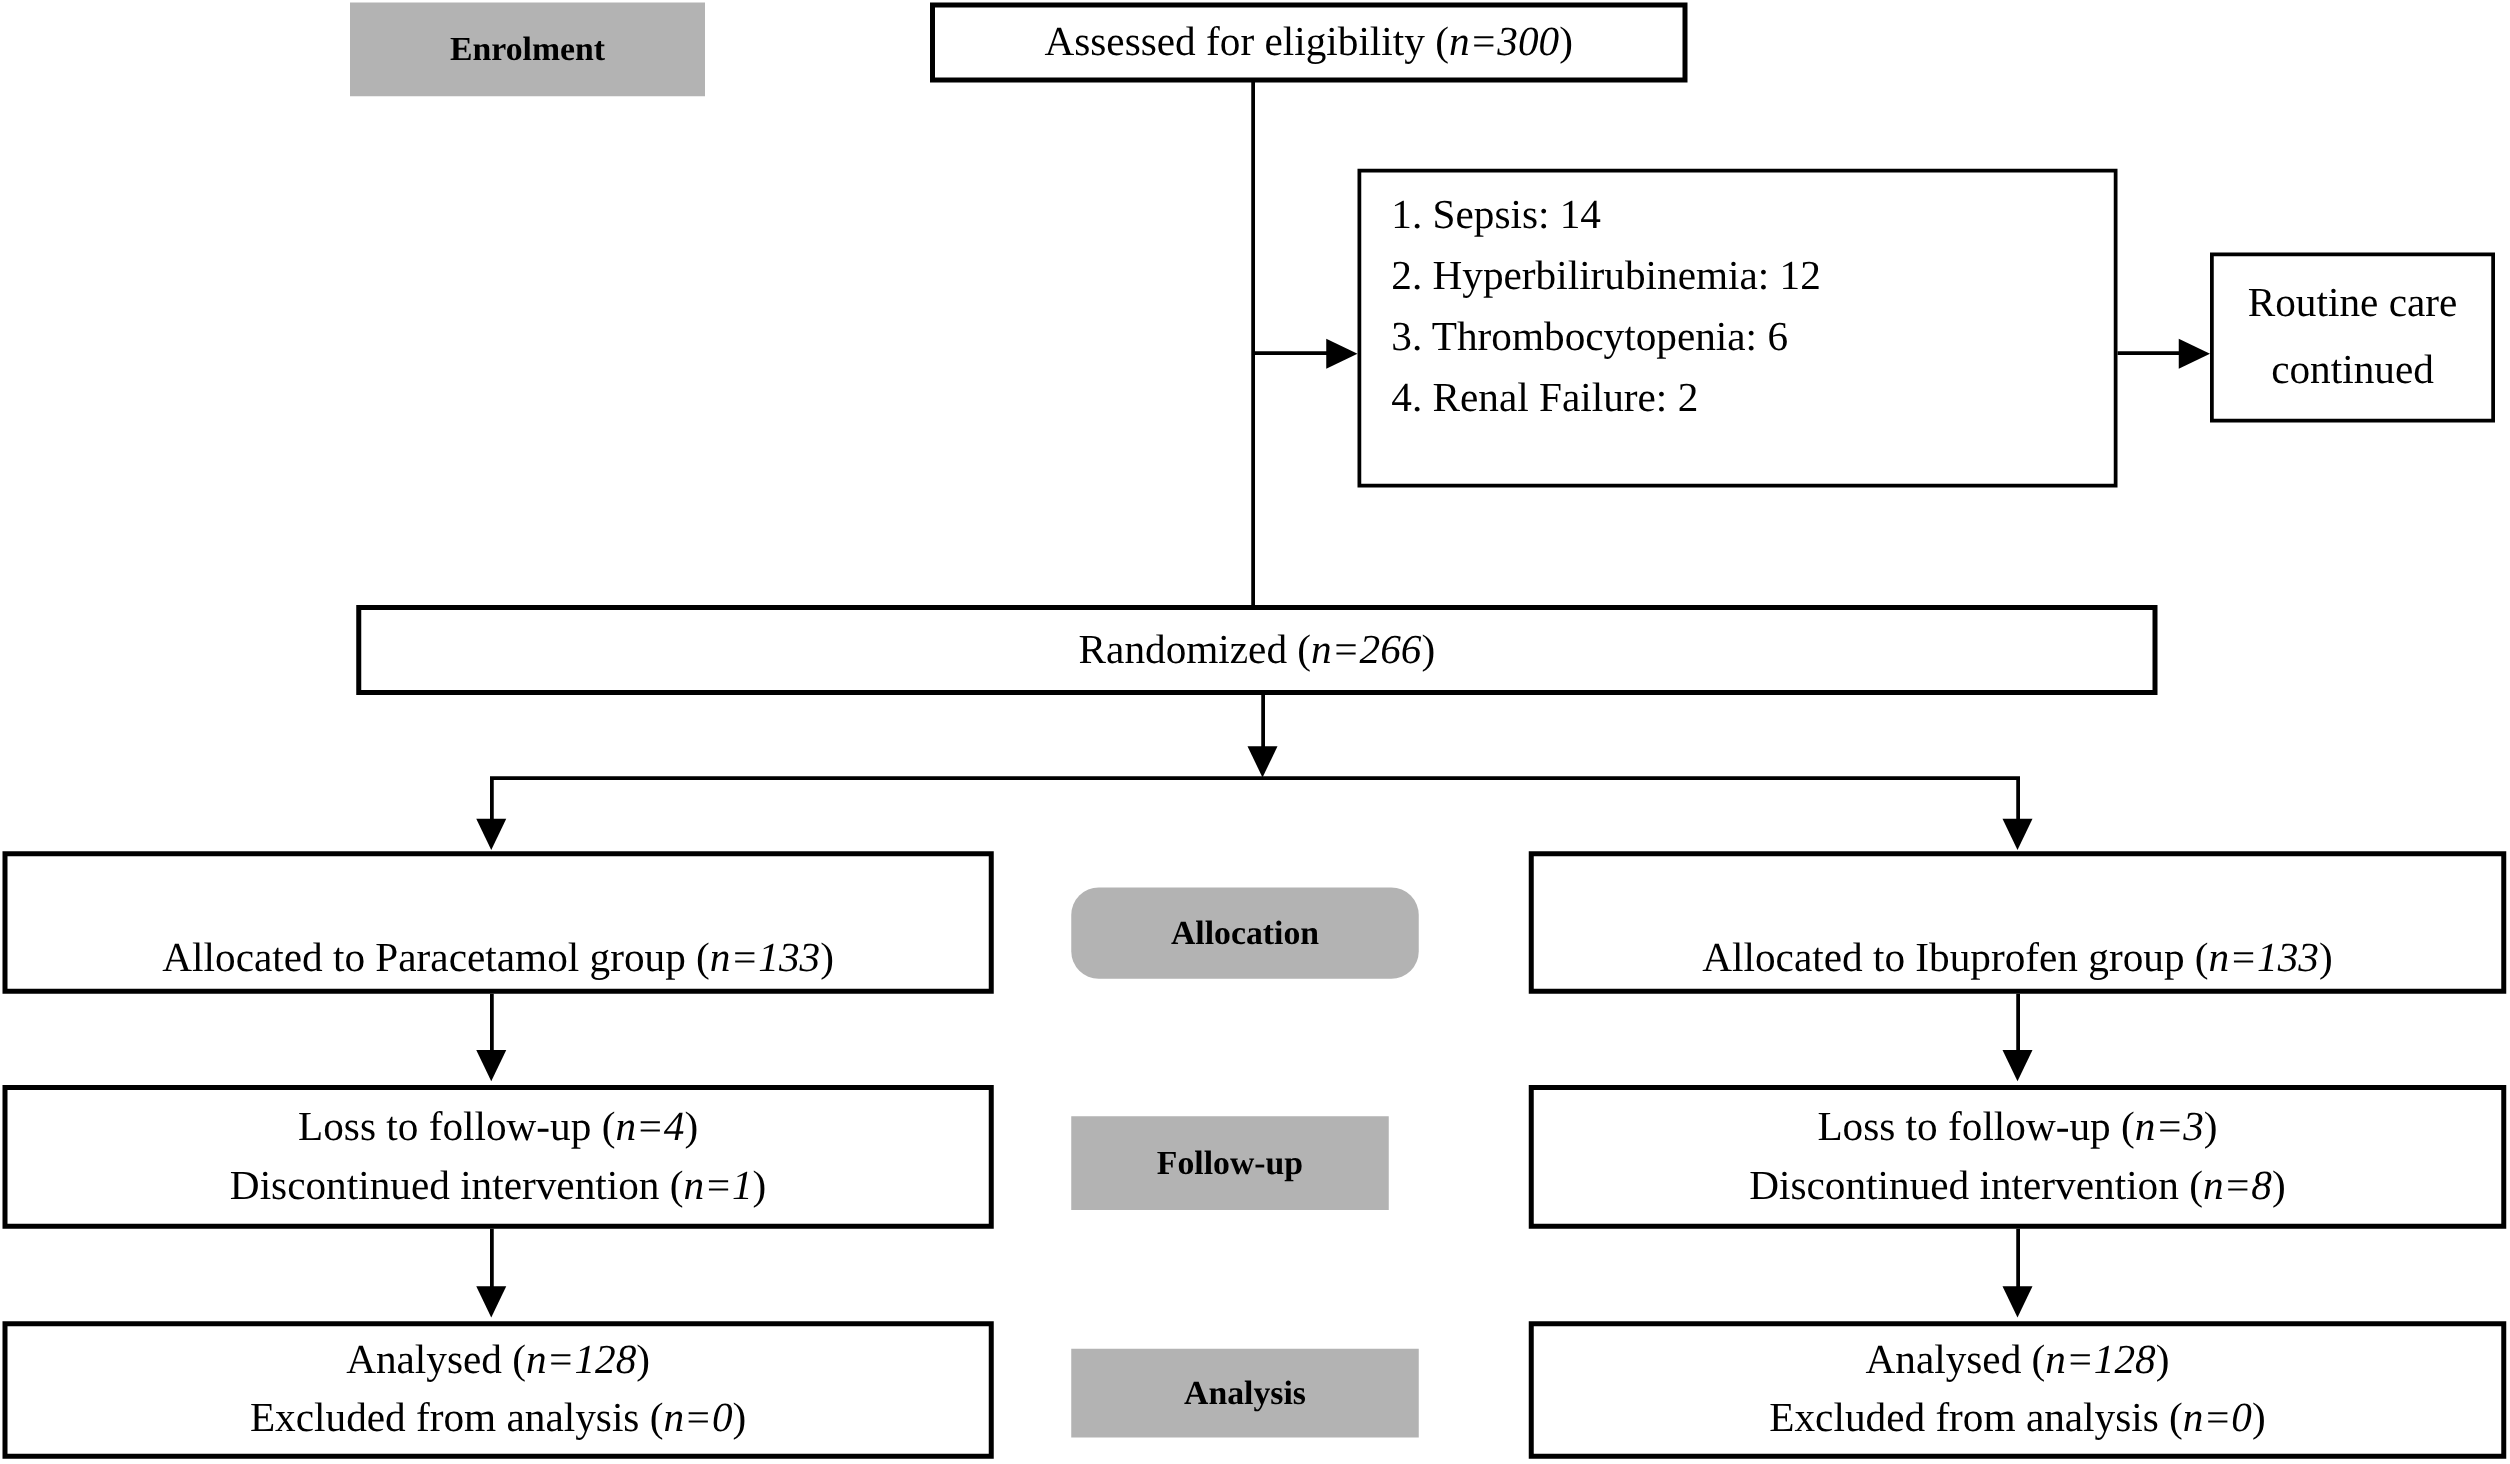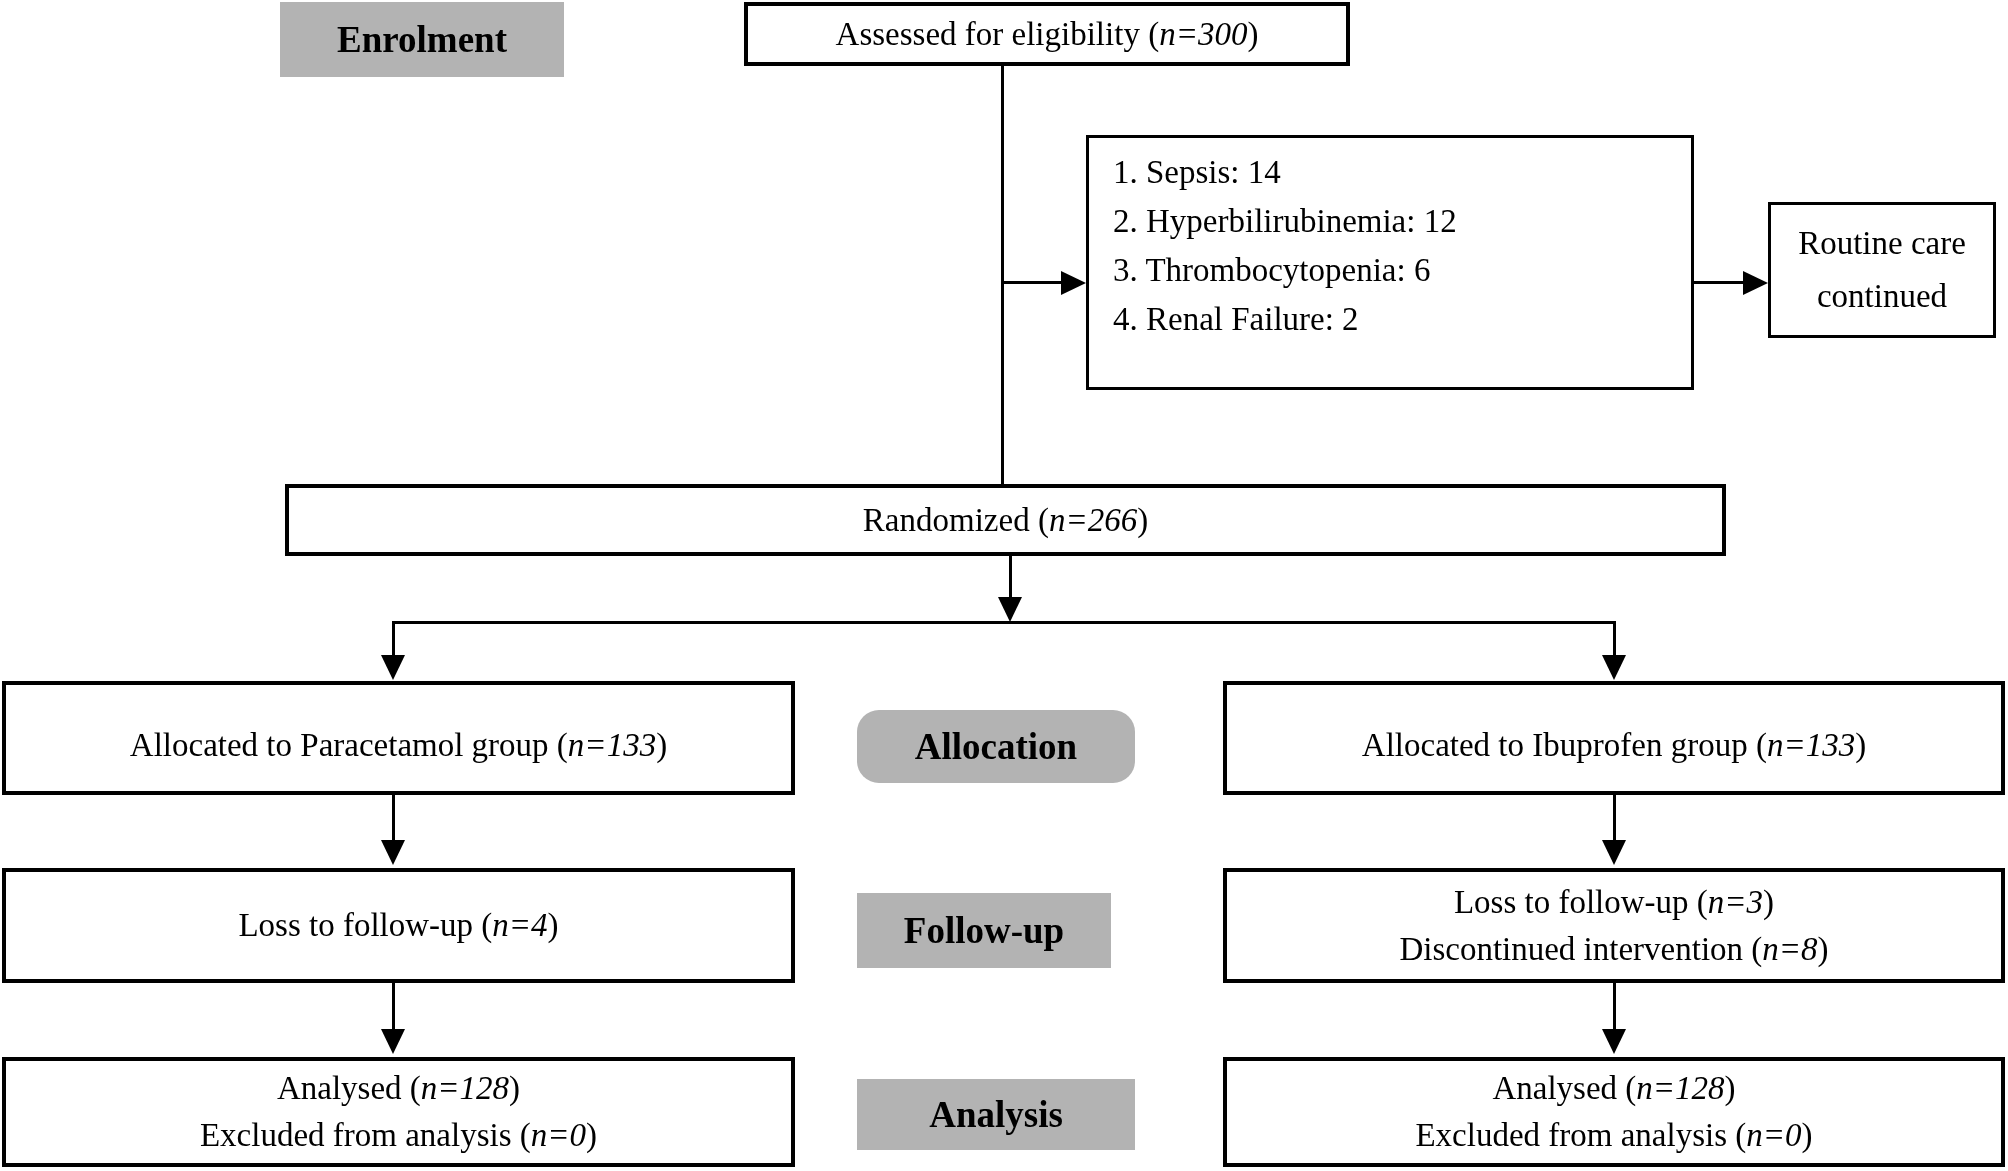--- a/index.html
+++ b/index.html
@@ -6,27 +6,27 @@
   body{
     width:2008px;height:1171px;background:#ffffff;position:relative;overflow:hidden;
     font-family:"Liberation Serif","DejaVu Serif",serif;color:#000;
   }
   .box{
     position:absolute;background:#fff;border:4px solid #000;box-sizing:border-box;
     font-size:33px;text-align:center;display:flex;align-items:center;justify-content:center;
     line-height:47px;
   }
   .box.thin{border-width:3px;}
-  .box.top-text{align-items:center;padding-top:14px;}
+  .box.top-text{align-items:flex-end;padding-top:14px;}
   .box.two-line{flex-direction:column;}
   .box.left-text{align-items:flex-start;justify-content:flex-start;text-align:left;
     flex-direction:column;padding:10px 10px 0 24px;line-height:49px;}
   .stage{
     position:absolute;background:#b3b3b3;display:flex;align-items:center;justify-content:center;
-    font-weight:bold;font-size:37px;box-sizing:border-box;
+    font-weight:bold;font-size:27px;box-sizing:border-box;
   }
   .underlined{text-decoration:underline;text-underline-offset:7px;}
   .vline,.hline{position:absolute;background:#000;}
   .arrow-down{position:absolute;width:0;height:0;
     border-left:12px solid transparent;border-right:12px solid transparent;border-top:25px solid #000;}
   .arrow-right{position:absolute;width:0;height:0;
     border-top:12px solid transparent;border-bottom:12px solid transparent;border-left:25px solid #000;}
   .routine{line-height:53px;padding:0 20px;}
 </style>
 </head>
@@ -62,20 +62,21 @@
 <div class="box top-text" style="left:2px;top:681px;width:793px;height:114px;">
   <span>Allocated to Paracetamol group (<i>n=133</i>)</span>
 </div>
 
 <div class="box top-text" style="left:1223px;top:681px;width:782px;height:114px;">
   <span>Allocated to Ibuprofen group (<i>n=133</i>)</span>
 </div>
 
 <div class="box two-line" style="left:2px;top:868px;width:793px;height:115px;">
   <span>Loss to follow-up (<i>n=4</i>)</span>
+  <span>Discontinued intervention (<i>n=1</i>)</span>
 </div>
 
 <div class="box two-line" style="left:1223px;top:868px;width:782px;height:115px;">
   <span>Loss to follow-up (<i>n=3</i>)</span>
   <span>Discontinued intervention (<i>n=8</i>)</span>
 </div>
 
 <div class="box two-line" style="left:2px;top:1057px;width:793px;height:110px;">
   <span>Analysed (<i>n=128</i>)</span>
   <span>Excluded from analysis (<i>n=0</i>)</span>

